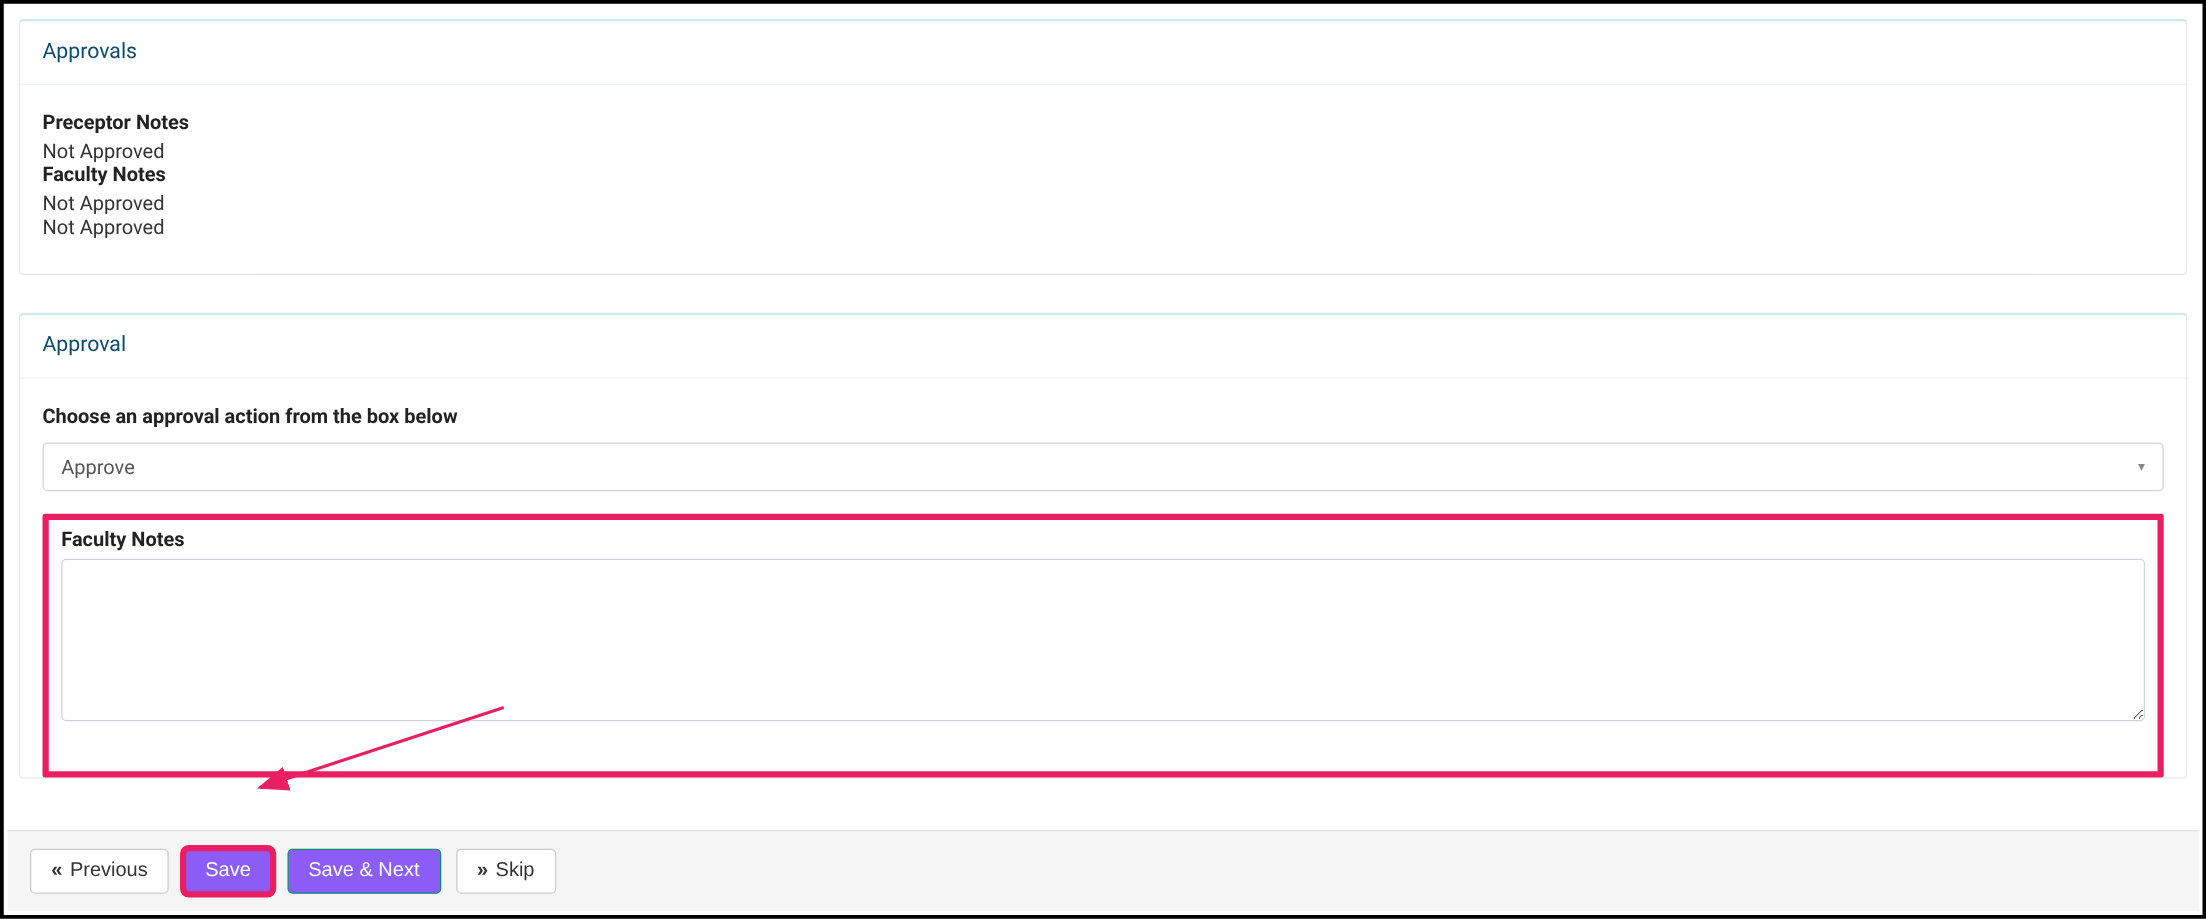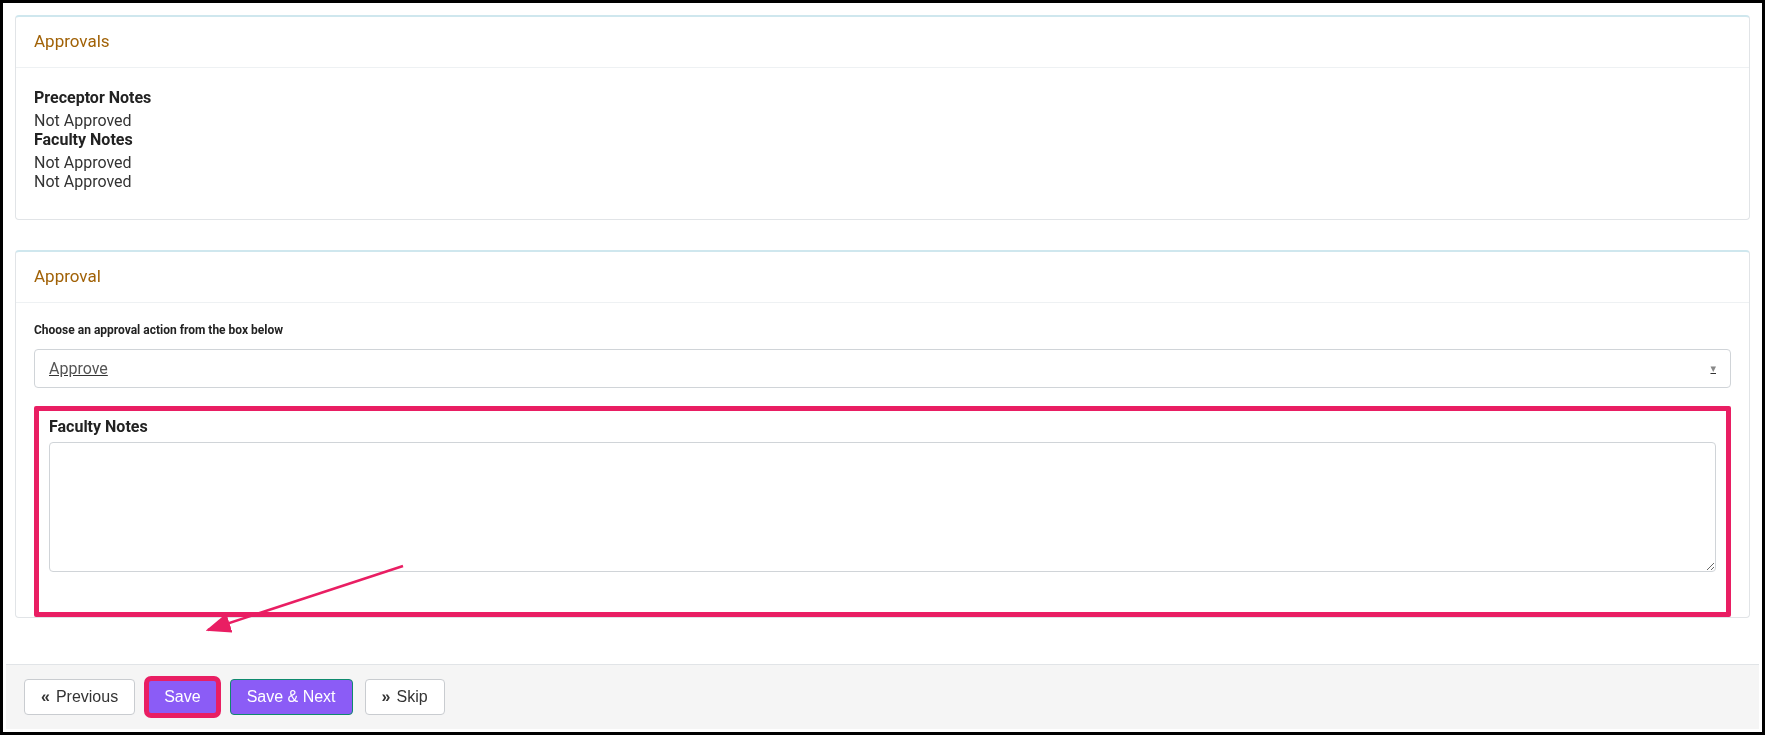--- a/index.html
+++ b/index.html
@@ -18,21 +18,21 @@
   .panel {
     border: 1px solid #e1e4e7;
     border-top: 2px solid #cfe7ee;
     border-radius: 4px;
     margin-bottom: 30px;
     background: #fff;
   }
   .panel-header {
     padding: 14px 18px 16px 18px;
     border-bottom: 1px solid #eef1f3;
-    color: #a16207;
+    color: #0c4a6e;
     font-size: 17px;
   }
   .panel-body {
     padding: 20px 18px 28px 18px;
   }
 
   .notes-row {
     display: flex;
     gap: 0;
     flex-direction: column;
@@ -46,28 +46,27 @@
     color: #222;
     margin-bottom: 4px;
   }
   .notes-value {
     font-size: 16px;
     color: #333;
   }
 
   .instruction {
     font-weight: 700;
-    font-size: 12px;
+    font-size: 16px;
     color: #222;
     margin: 0 0 12px 0;
   }
 
   .select-wrap {
     position: relative;
-    text-decoration: underline;
   }
   .select-box {
     width: 100%;
     border: 1px solid #d0d4d8;
     border-radius: 4px;
     padding: 9px 14px;
     font-size: 16px;
     color: #555;
     background: #fff;
     display: flex;

